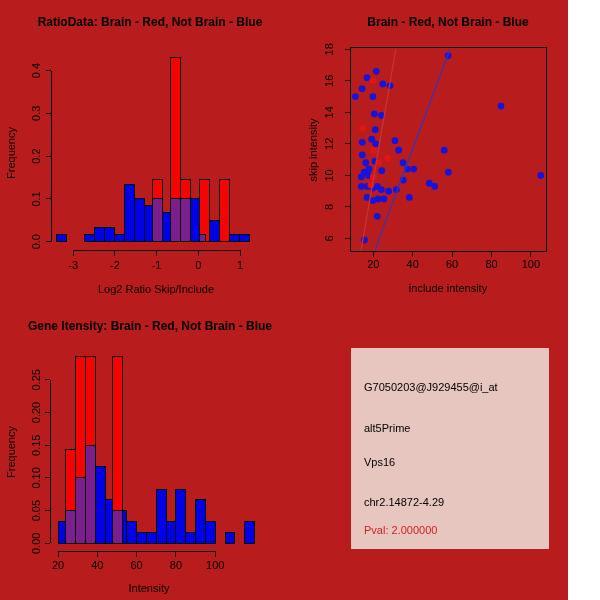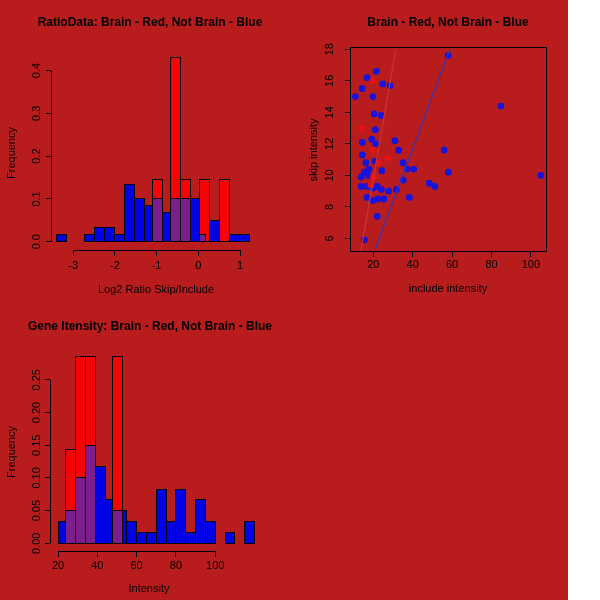--- a/index.html
+++ b/index.html
@@ -208,13 +208,20 @@
           <rect x="175.95999999999998" y="489.018" width="9.83" height="54.282000000000004" fill="#0202e6" stroke="#000" stroke-width="1" shape-rendering="crispEdges"></rect>
           <rect x="185.79" y="532.1819999999999" width="9.83" height="11.118" fill="#0202e6" stroke="#000" stroke-width="1" shape-rendering="crispEdges"></rect>
           <rect x="195.62" y="499.48199999999997" width="9.83" height="43.818000000000005" fill="#0202e6" stroke="#000" stroke-width="1" shape-rendering="crispEdges"></rect>
           <rect x="205.45" y="521.718" width="9.83" height="21.582" fill="#0202e6" stroke="#000" stroke-width="1" shape-rendering="crispEdges"></rect>
           <rect x="225.10999999999999" y="532.1819999999999" width="9.83" height="11.118" fill="#0202e6" stroke="#000" stroke-width="1" shape-rendering="crispEdges"></rect>
           <rect x="244.77" y="521.718" width="9.83" height="21.582" fill="#0202e6" stroke="#000" stroke-width="1" shape-rendering="crispEdges"></rect>
         </g>
     </g>
   </svg>
 
+  <div id="info-box" style="background: rgb(232, 198, 192);">
+    <div class="info-line" style="top: 33px; color: rgb(0, 0, 0);">G7050203@J929455@i_at</div>
+    <div class="info-line" style="top: 74px; color: rgb(0, 0, 0);">alt5Prime</div>
+    <div class="info-line" style="top: 108px; color: rgb(0, 0, 0);">Vps16</div>
+    <div class="info-line" style="top: 148px; color: rgb(0, 0, 0);">chr2.14872-4.29</div>
+    <div class="info-line" style="top: 176px; color: rgb(204, 34, 34);">Pval: 2.000000</div>
+  </div>
 </div>
 
 </body></html>

